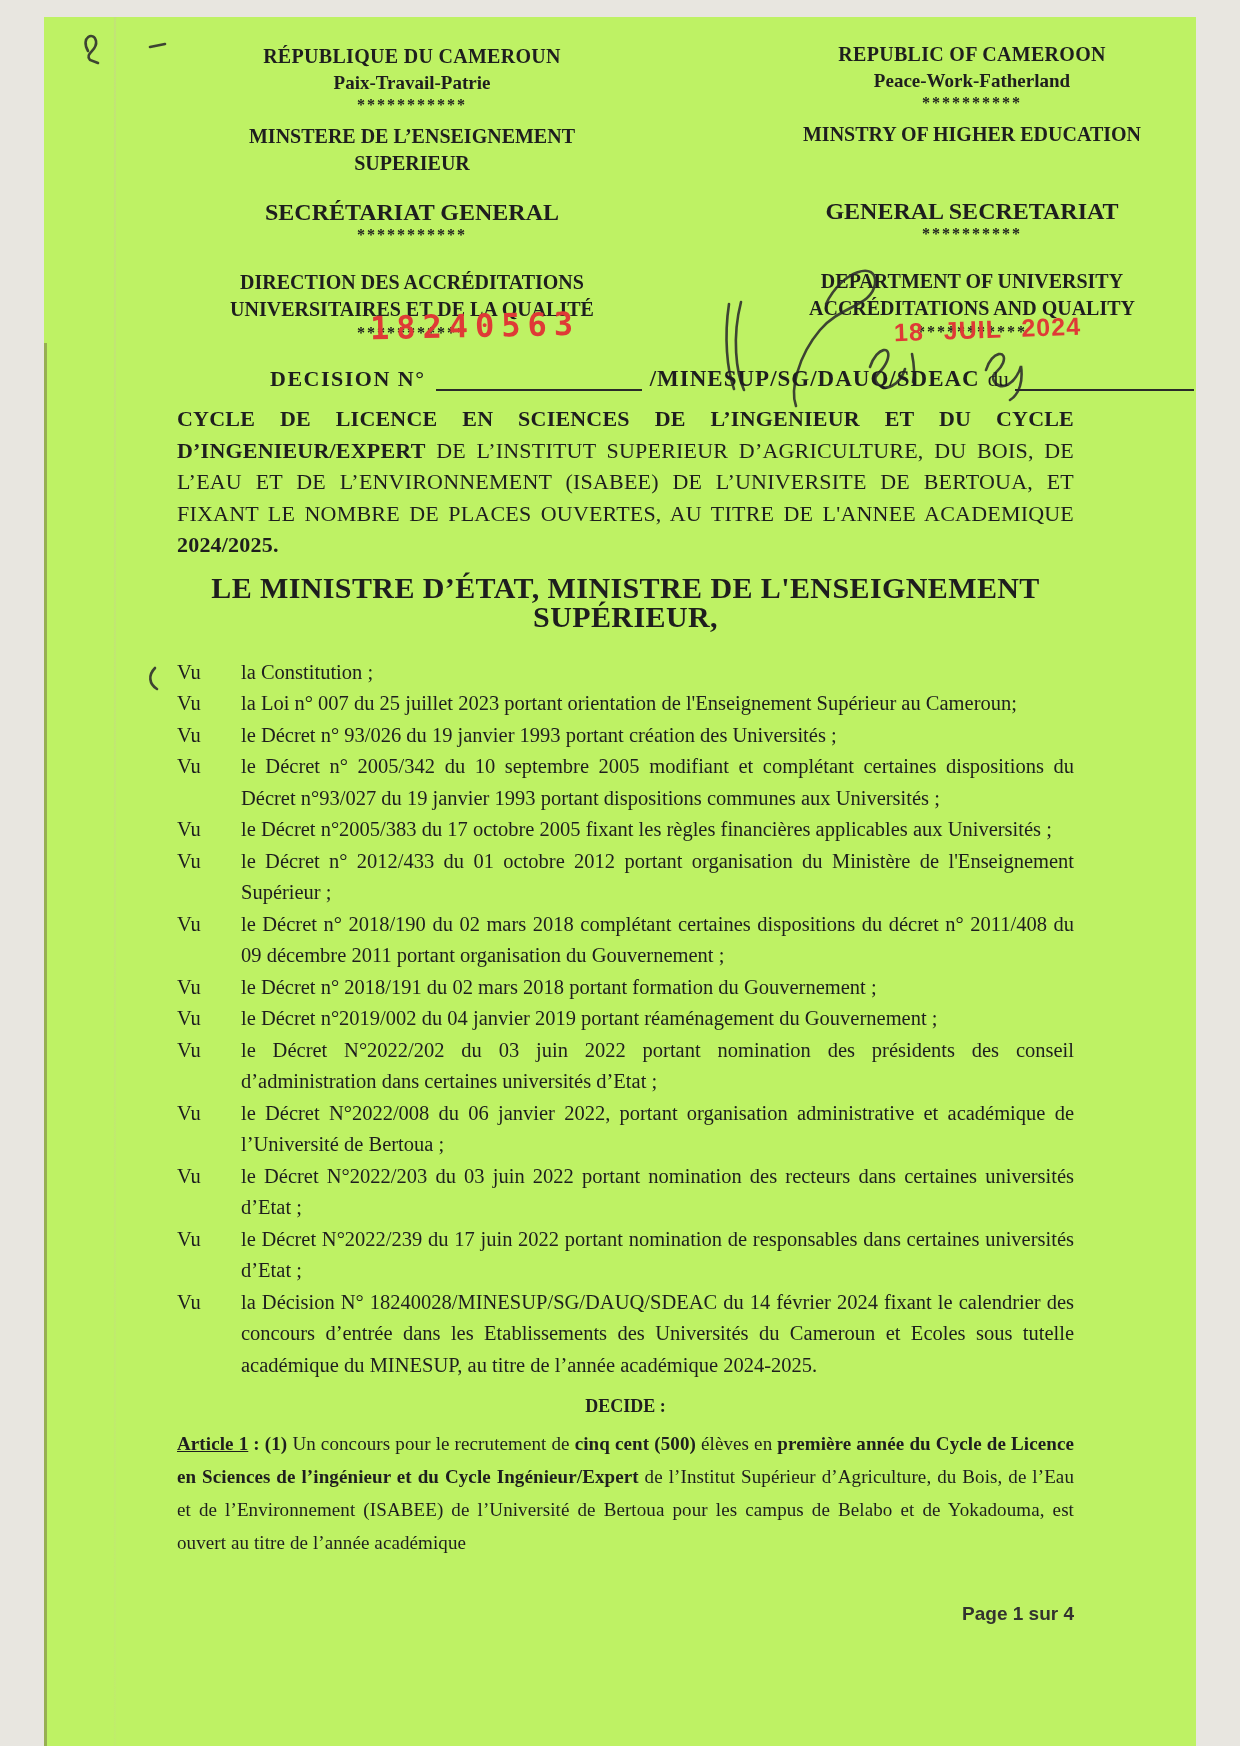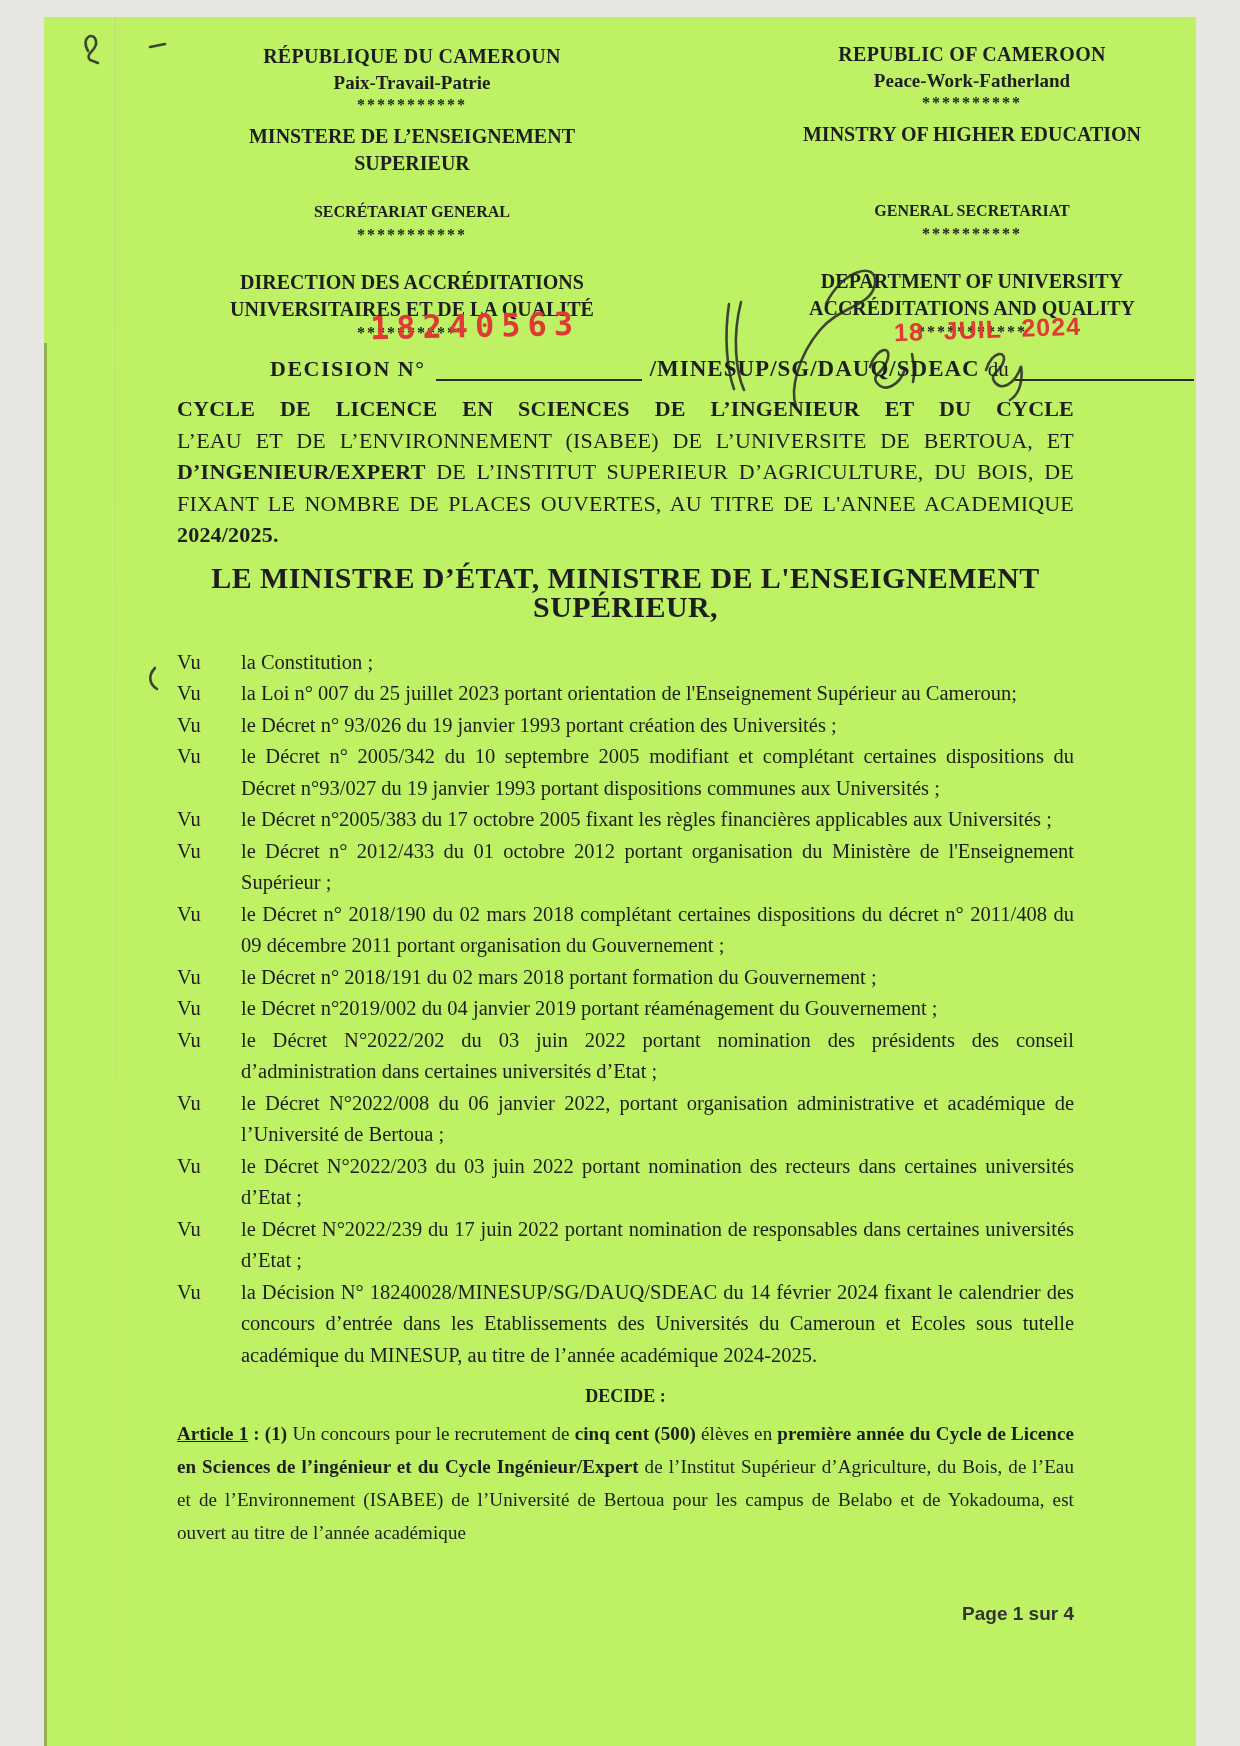--- a/index.html
+++ b/index.html
@@ -18,34 +18,34 @@
   .ink-tick{position:absolute;left:100px;top:648px;}
   
   .hcol{position:absolute;text-align:center;font-weight:700;}
   .hcol-left{left:138px;top:26px;width:460px;}
   .hcol-right{left:698px;top:24px;width:460px;}
   .h-country{font-size:20px;line-height:27px;letter-spacing:.3px;}
   .h-motto{font-size:19px;line-height:25px;}
   .h-stars{font-size:16px;line-height:20px;letter-spacing:2px;}
   .h-ministry{font-size:20px;line-height:27px;margin-top:8px;}
   .hcol-left .h-ministry{width:350px;margin-left:auto;margin-right:auto;}
-  .h-secretariat{font-size:16px;line-height:26px;margin-top:22px;}
+  .h-secretariat{font-size:24px;line-height:26px;margin-top:22px;}
   .hcol-right .h-secretariat{margin-top:50px;}
   .h-direction{font-size:20px;line-height:27px;margin-top:24px;}
   .hcol-right .h-direction{width:400px;margin-left:auto;margin-right:auto;}
   
   .reg-number{position:absolute;left:326px;top:290px;color:#df3a36;
     font-family:"DejaVu Sans Mono",monospace;font-weight:700;font-size:32px;
     letter-spacing:7px;transform:rotate(-1.2deg);}
   .date-stamp{position:absolute;left:850px;top:298px;color:#df3a36;
     font-family:"Liberation Sans",sans-serif;font-weight:700;font-size:25px;
     letter-spacing:1px;word-spacing:12px;transform:rotate(-2deg);}
   .signature{position:absolute;left:630px;top:225px;}
   
-  .content{position:absolute;left:133px;top:336px;width:897px;}
+  .content{position:absolute;left:133px;top:346px;width:897px;}
   .decision-row{display:flex;align-items:flex-end;width:1017px;font-weight:700;
     font-size:22px;line-height:32px;white-space:nowrap;}
   .d-label{margin-left:93px;letter-spacing:1.5px;}
   .d-blank1{flex:1.15 1 0;min-width:150px;border-bottom:2.5px solid #2a2a2a;margin:0 8px 4px 10px;}
   .d-ref{font-size:23px;letter-spacing:1px;}
   .d-du{font-weight:400;font-size:21px;margin-left:8px;}
   .d-blank2{flex:1 1 0;min-width:130px;border-bottom:2.5px solid #2a2a2a;margin:0 0 4px 6px;}
   .subject{margin-top:8px;}
   .subject-line{font-size:22px;line-height:31.5px;letter-spacing:.2px;
     text-align:justify;text-align-last:justify;}
@@ -120,23 +120,23 @@
       <span class="d-ref">/MINESUP/SG/DAUQ/SDEAC</span>
       <span class="d-du">du</span>
       <span class="d-blank2"></span>
     </div>
 
     <div class="subject">
 
 
         <div class="subject-line"><span style="font-weight: 700;">CYCLE DE LICENCE EN SCIENCES DE L’INGENIEUR ET DU CYCLE</span></div>
 
+        <div class="subject-line"><span style="font-weight: 700;">D’INGENIEUR/EXPERT</span><span> DE L’INSTITUT SUPERIEUR D’AGRICULTURE, DU BOIS, DE</span></div>
+
         <div class="subject-line"><span>L’EAU ET DE L’ENVIRONNEMENT (ISABEE) DE L’UNIVERSITE DE BERTOUA, ET</span></div>
-
-        <div class="subject-line"><span style="font-weight: 700;">D’INGENIEUR/EXPERT</span><span> DE L’INSTITUT SUPERIEUR D’AGRICULTURE, DU BOIS, DE</span></div>
 
         <div class="subject-line"><span>FIXANT LE NOMBRE DE PLACES OUVERTES, AU TITRE DE L'ANNEE ACADEMIQUE</span></div>
 
         <div class="subject-line"><span style="font-weight: 700;">2024/2025.</span></div>
       </div>
 
     <div class="minister-heading">LE MINISTRE D’ÉTAT, MINISTRE DE L'ENSEIGNEMENT SUPÉRIEUR,</div>
 
     <div class="vu-list">
 

